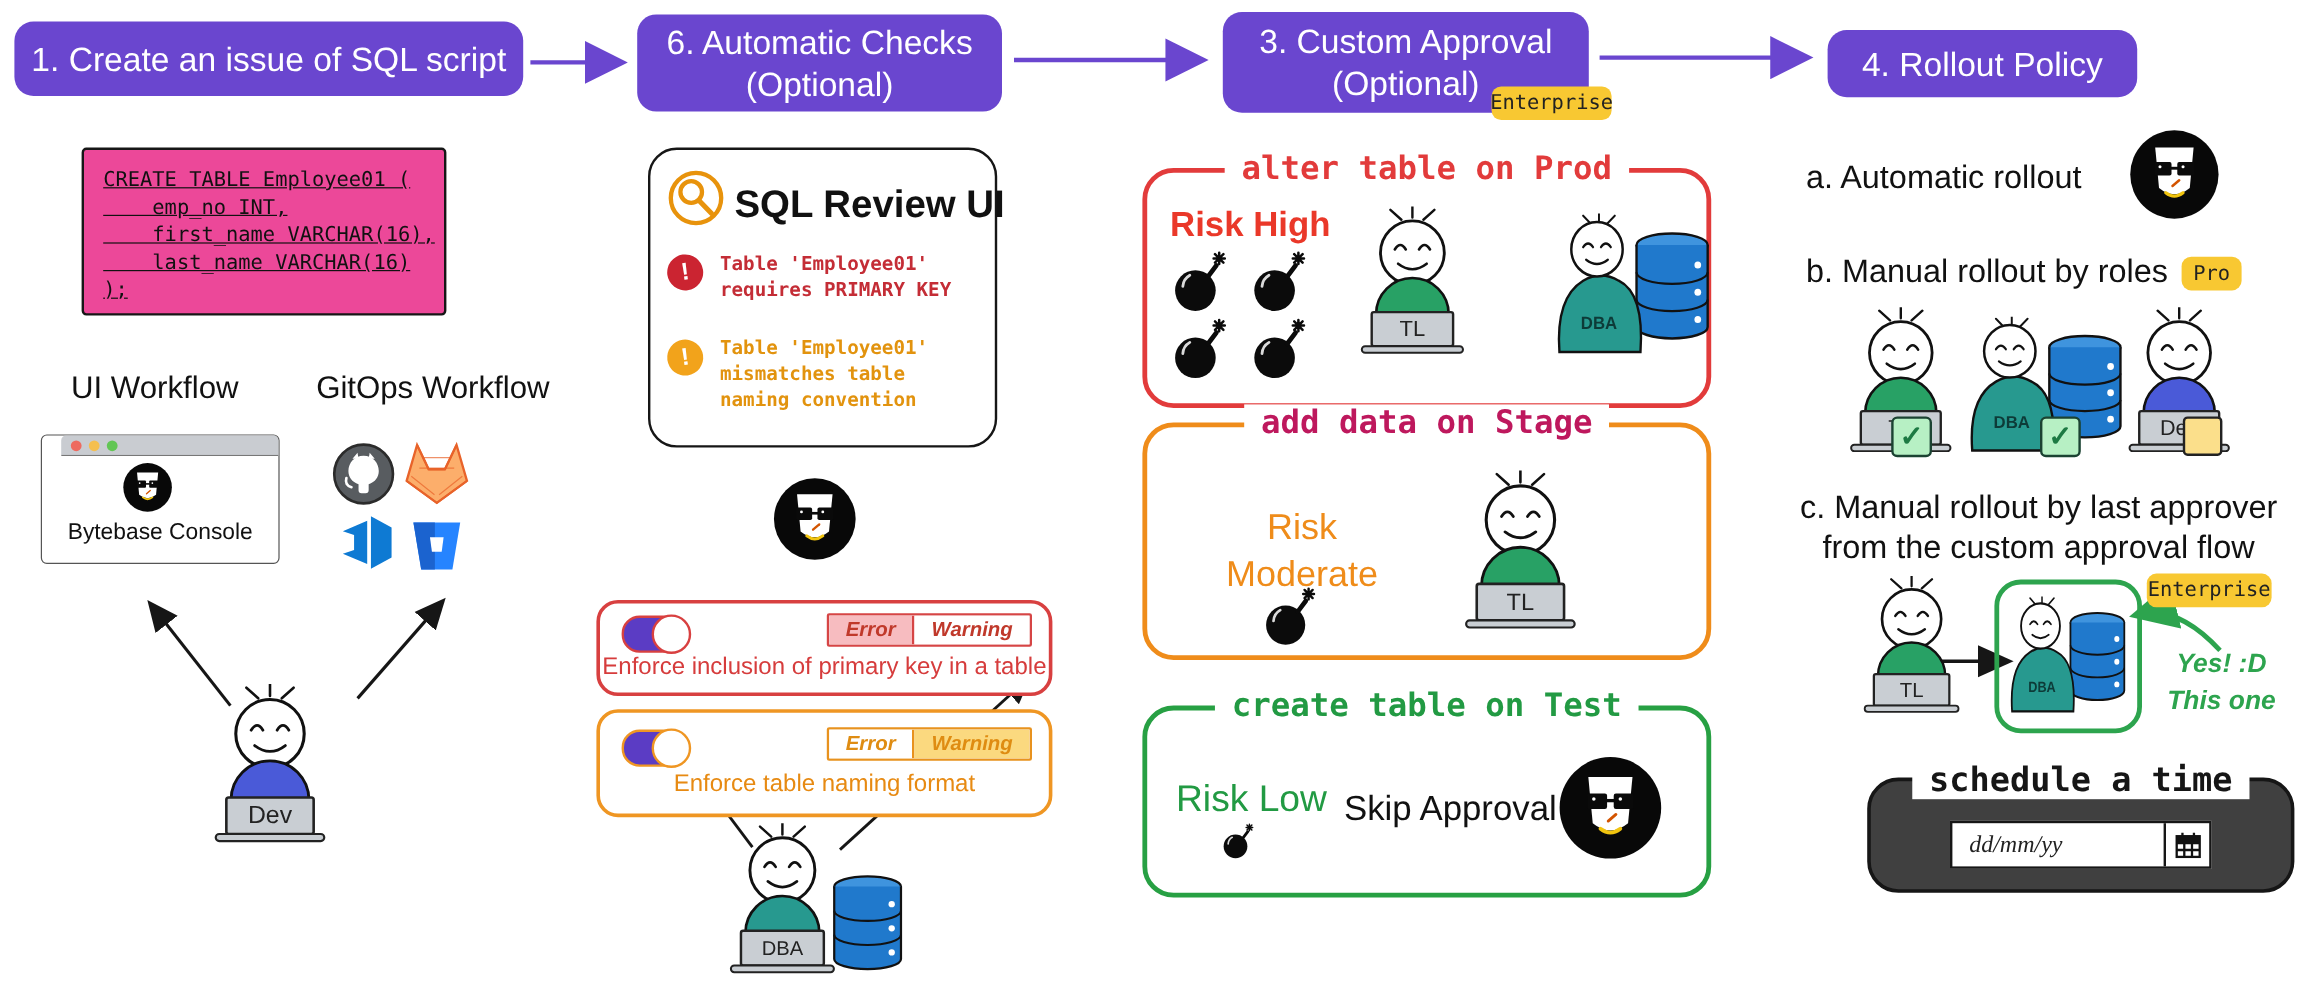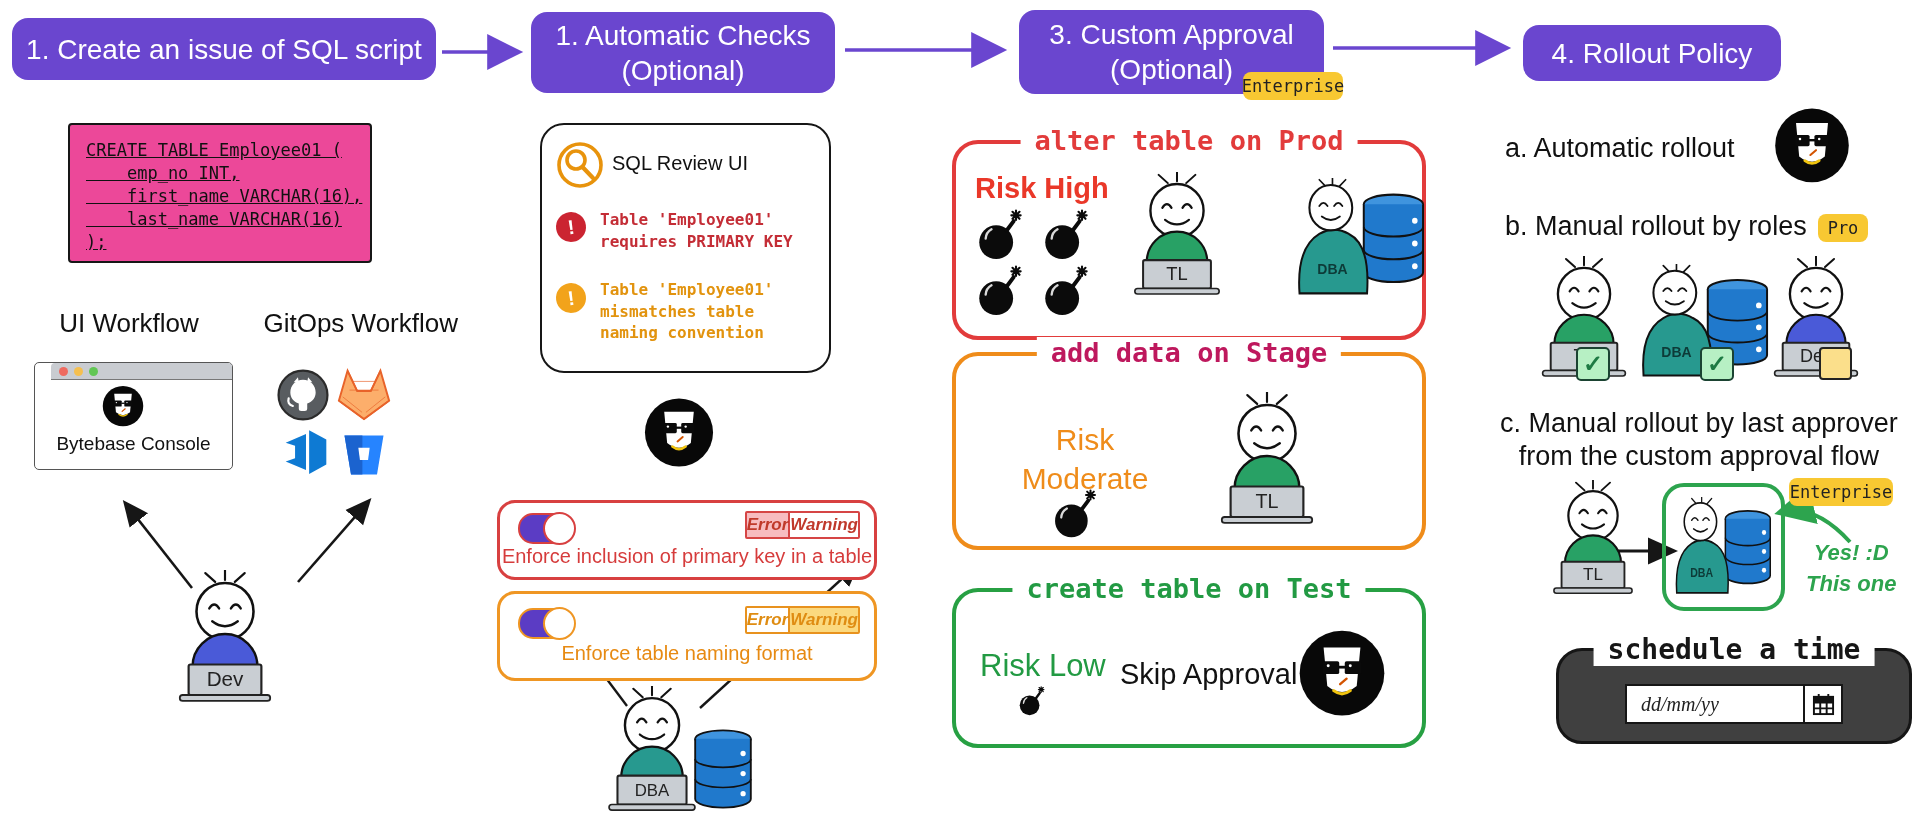--- a/index.html
+++ b/index.html
@@ -20,21 +20,21 @@
               font-size:27px;white-space:nowrap;}
   .mono{font-family:"DejaVu Sans Mono",monospace;}
   .badge{background:#f8c832;border-radius:8px;display:flex;align-items:center;justify-content:center;
          font-family:"DejaVu Sans Mono",monospace;color:#222;}
   
   .rule-box{border:3.5px solid;border-radius:18px;background:#fff;}
   .toggle{position:absolute;width:52px;height:27px;background:#5b3cc4;border-radius:15px;border:2.5px solid;}
   .knob{position:absolute;right:-4px;top:-3px;width:29px;height:29px;background:#fff;border-radius:50%;border:2.5px solid;}
   .lvl-group{position:absolute;display:flex;border:2px solid;border-radius:2px;overflow:hidden;
              font-style:italic;font-weight:600;font-size:17px;}
-  .lvl{padding:2px 0;}
+  .lvl{padding:2px 14px;}
   .rule-label{position:absolute;width:100%;text-align:center;font-size:20px;font-weight:500;}
   
   .review-msg{font-family:"DejaVu Sans Mono",monospace;font-weight:600;font-size:16px;line-height:1.35;white-space:pre-line;}
   .circle-icon{border-radius:50%;color:#fff;display:flex;align-items:center;justify-content:center;
                font-weight:bold;font-size:20px;}
   
   .browser{border:1.6px solid #555;border-radius:5px;background:#fff;padding-left:16px;}
   .browser-bar{height:16px;background:#c9ccd1;border-bottom:1.4px solid #777;border-radius:4px 4px 0 0;
                display:flex;align-items:center;gap:6px;padding-left:8px;}
   .dot{width:9px;height:9px;border-radius:50%;}
@@ -153,21 +153,21 @@
     <path d="M700 708 L856 566" stroke="#161616" stroke-width="2.4" marker-end="url(#ah-black)"></path>
     <path d="M1243 266 L1288 266" stroke="#161616" stroke-width="3" marker-end="url(#ah-black)"></path>
     <path d="M1617 551 L1672 551" stroke="#161616" stroke-width="3" marker-end="url(#ah-black)"></path>
     <path d="M1850 542 Q1815 504 1782 512" stroke="#2da44e" stroke-width="4" fill="none" marker-end="url(#ah-green)"></path>
   </svg>
 
   <div class="abs step-hdr" style="left:12px;top:18px;width:424px;height:62px">
       <span class="pre">1. Create an issue of SQL script</span>
     </div>
   <div class="abs step-hdr" style="left:531px;top:12px;width:304px;height:81px">
-      <span class="pre">1. Automatic Checks
+      <span class="pre">6. Automatic Checks
 (Optional)</span>
     </div>
   <div class="abs step-hdr" style="left:1019px;top:10px;width:305px;height:84px">
       <span class="pre">3. Custom Approval
 (Optional)</span>
     </div>
   <div class="abs badge" style="left:1243px;top:72px;width:100px;height:28px;font-size:17px;z-index:5">
       <span>Enterprise</span>
     </div>
   <div class="abs step-hdr" style="left:1523px;top:25px;width:258px;height:56px">
@@ -210,21 +210,21 @@
 
   <svg class="abs" style="left:166px;top:570px;color:#4a5ad8" width="118" height="133" viewBox="0 0 120 135">
     <use href="#sym-person"></use>
       <text x="60" y="118" class="lap-label" style="font-size:21px">Dev</text>
   </svg>
 
   <div class="abs round-box" style="left:540px;top:123px;width:287px;height:246px"></div>
   <svg class="abs" style="left:556px;top:141px" width="48" height="48" viewBox="0 0 48 48">
       <use href="#sym-magnifier"></use>
     </svg>
-  <div class="abs" style="left:612px;top:152px;font-size:20px;font-weight:400"><span>SQL Review UI</span></div>
+  <div class="abs" style="left:612px;top:152px;font-size:32px;font-weight:700"><span>SQL Review UI</span></div>
   <div class="abs circle-icon" style="left:556px;top:212px;width:30px;height:30px;background:#cb2431;transform:rotate(-8deg)">!</div>
   <div class="abs review-msg" style="left:600px;top:209px;color:#c42d36"><span class="pre">Table 'Employee01'
 requires PRIMARY KEY</span></div>
   <div class="abs circle-icon" style="left:556px;top:283px;width:30px;height:30px;background:#f2a31b;transform:rotate(-8deg)">!</div>
   <div class="abs review-msg" style="left:600px;top:279px;color:#e2930e"><span class="pre">Table 'Employee01'
 mismatches table
 naming convention</span></div>
 
   <svg class="abs" style="left:642px;top:396px" width="74" height="76" viewBox="0 0 100 100">
       <use href="#sym-mascot"></use>

